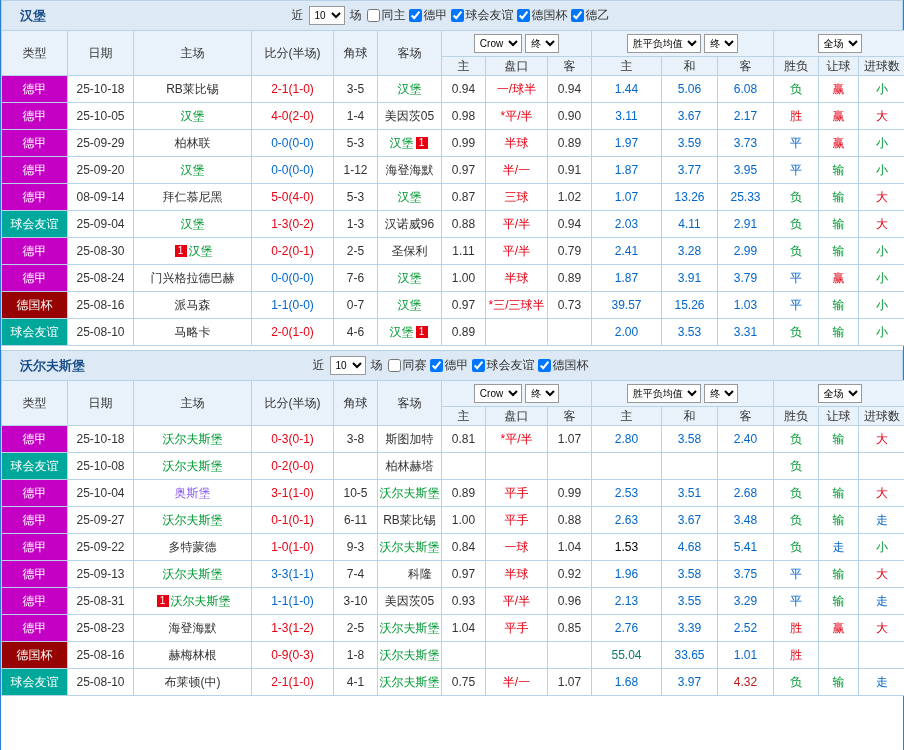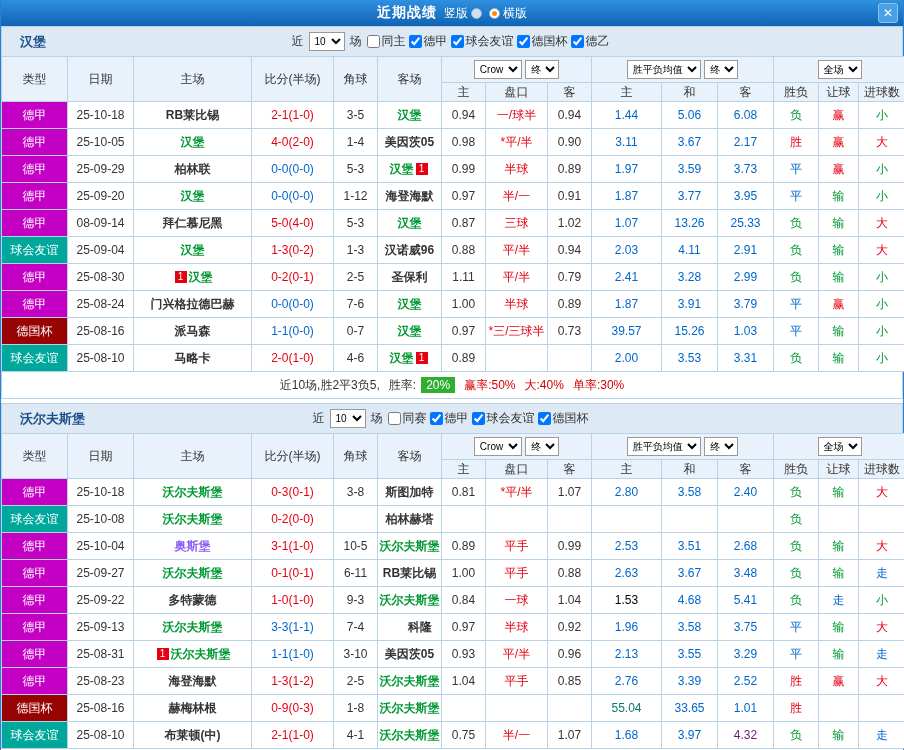--- a/index.html
+++ b/index.html
@@ -35,47 +35,35 @@
   .cb input { margin: 0 2px 0 0; width: 13px; height: 13px; }
 
   
   table.grid { width: 100%; border-collapse: collapse; table-layout: fixed; }
   .grid th, .grid td { border: 1px solid #b8d2e8; text-align: center; padding: 0; white-space: nowrap; overflow: hidden; }
   .grid thead th { background: #e9f2fa; font-weight: normal; font-size: 12px; color: #333; }
   .grid thead tr.h1 th { height: 26px; }
   .grid thead tr.h2 th { height: 19px; }
   .grid tbody td { height: 27px; font-size: 12px; background: #fff; }
   .cell-type { color: #fff; }
-  .team-link { cursor: pointer; font-weight: bold; }
+  .team-link { cursor: pointer; }
   .card-badge { display: inline-block; width: 12px; height: 12px; line-height: 12px; font-size: 10px;
     color: #fff; margin: 0 2px; vertical-align: 1px; }
 
   
   .summary { height: 27px; border: 1px solid #b8d2e8; border-top: none; display: flex; align-items: center;
     justify-content: center; gap: 9px; font-size: 12px; color: #333; }
   .badge-green { color: #fff; padding: 1px 5px; margin-left: -4px; }
   .sec2 { margin-top: 4px; }
 </style>
 </head>
 <body>
 
 <div class="app">
 
-  <header class="titlebar">
-    <span class="tb-title">近期战绩</span>
-    <span class="radio-opt">
-      <span>竖版</span>
-      <span class="radio"></span>
-    </span>
-    <span class="radio-opt">
-      <span class="radio sel"></span>
-      <span>横版</span>
-    </span>
-    <span class="close-btn">✕</span>
-  </header>
 
   <section class="team-section">
     <div class="filterbar">
       <span class="team-name">汉堡</span>
       <div class="filters">
         <span>近</span>
         <select><option>10</option></select>
         <span>场</span>
         <span class="cbs">
             <label class="cb">
@@ -319,28 +307,20 @@
             <td class="cell-avg" style="color: rgb(0, 102, 204);">2.00</td>
             <td class="cell-avg" style="color: rgb(0, 102, 204);">3.53</td>
             <td class="cell-avg" style="color: rgb(0, 102, 204);">3.31</td>
             <td class="cell-res" style="color: rgb(0, 153, 51);">负</td>
             <td class="cell-res" style="color: rgb(0, 153, 51);">输</td>
             <td class="cell-res" style="color: rgb(0, 153, 51);">小</td>
           </tr>
         </tbody>
     </table>
 
-    <div class="summary">
-      <span>近10场,胜2平3负5,</span>
-      <span>胜率:</span>
-      <span class="badge-green" style="background: rgb(47, 174, 47);">20%</span>
-      <span class="sum-red" style="color: rgb(212, 0, 0);">赢率:50%</span>
-      <span class="sum-red" style="color: rgb(212, 0, 0);">大:40%</span>
-      <span class="sum-red" style="color: rgb(212, 0, 0);">单率:30%</span>
-    </div>
   </section>
 
   <section class="team-section sec2">
     <div class="filterbar">
       <span class="team-name">沃尔夫斯堡</span>
       <div class="filters">
         <span>近</span>
         <select><option>10</option></select>
         <span>场</span>
         <span class="cbs">
@@ -573,21 +553,21 @@
             <td class="cell-date">25-08-10</td>
             <td class="cell-team"><span class="team-link" style="color: rgb(51, 51, 51);">布莱顿(中)</span></td>
             <td class="cell-score" style="color: rgb(230, 0, 18);">2-1(1-0)</td>
             <td class="cell-corner">4-1</td>
             <td class="cell-team"><span class="team-link" style="color: rgb(0, 153, 51);">沃尔夫斯堡</span></td>
             <td class="cell-odds">0.75</td>
             <td class="cell-hcap" style="color: rgb(230, 0, 18);">半/一</td>
             <td class="cell-odds">1.07</td>
             <td class="cell-avg" style="color: rgb(0, 102, 204);">1.68</td>
             <td class="cell-avg" style="color: rgb(0, 102, 204);">3.97</td>
-            <td class="cell-avg" style="color: #701a75;">4.32</td>
+            <td class="cell-avg" style="color: #b91c1c;">4.32</td>
             <td class="cell-res" style="color: rgb(0, 153, 51);">负</td>
             <td class="cell-res" style="color: rgb(0, 153, 51);">输</td>
             <td class="cell-res" style="color: rgb(0, 102, 204);">走</td>
           </tr>
         </tbody>
     </table>
   </section>
 </div>
 
 </body></html>

